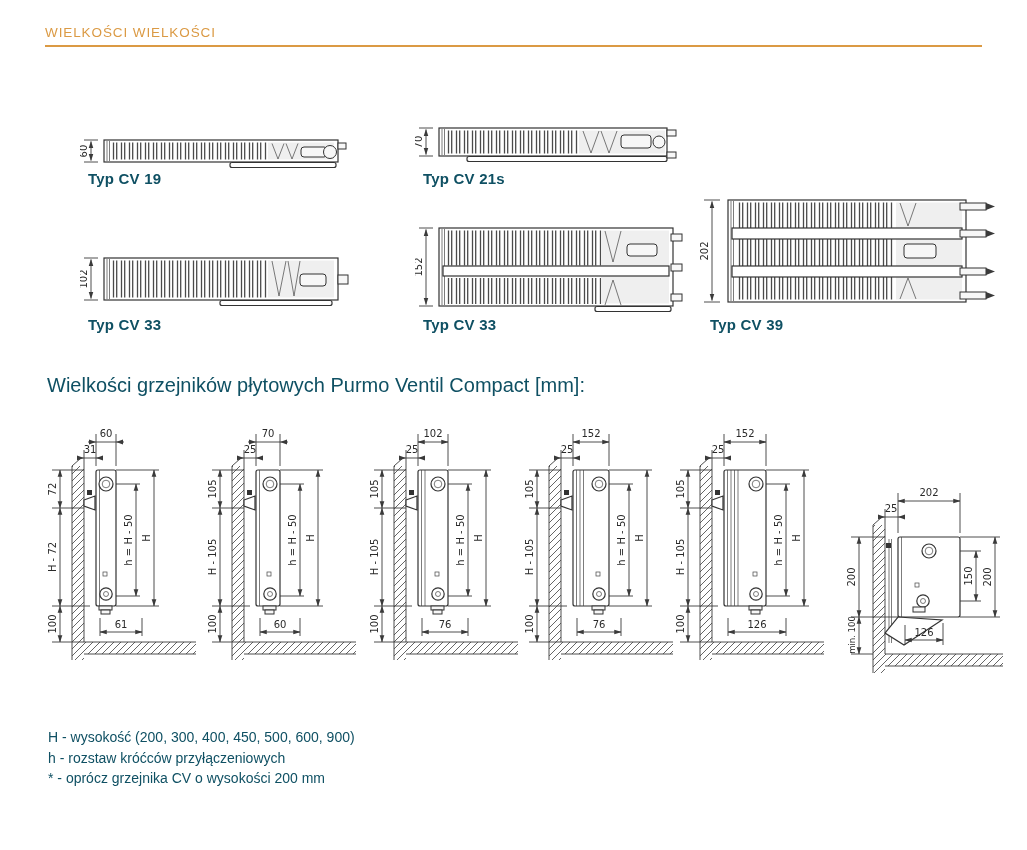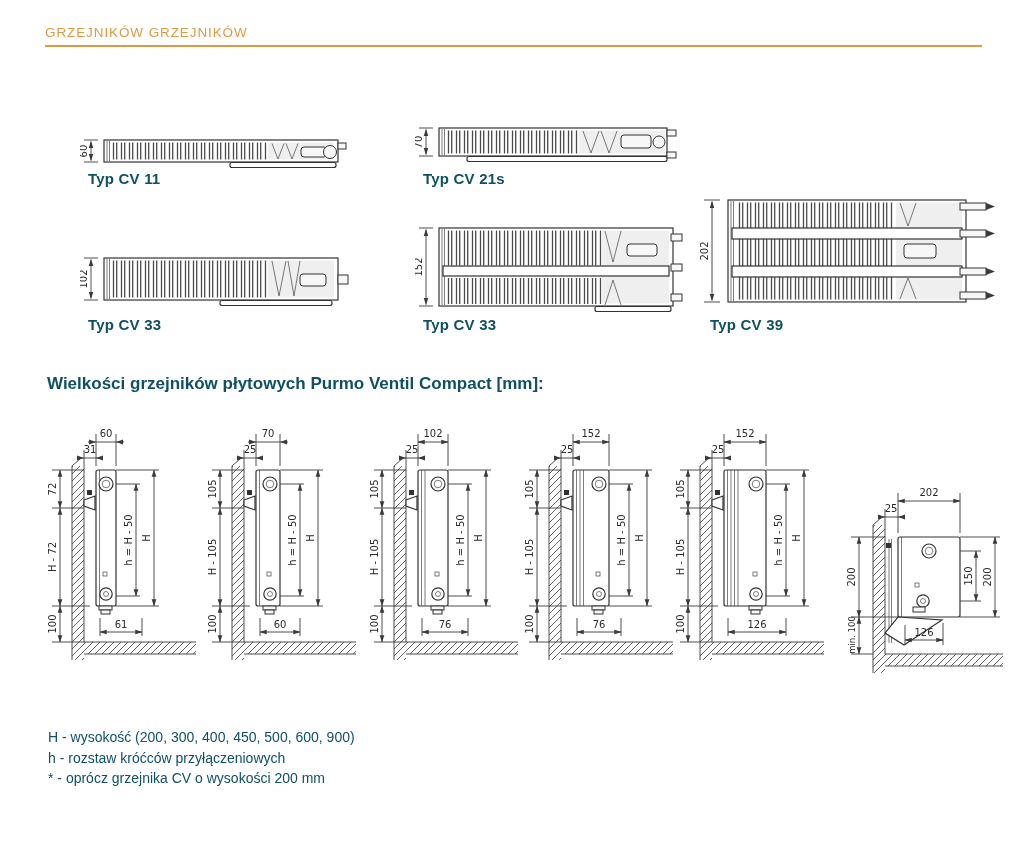--- a/index.html
+++ b/index.html
@@ -1,21 +1,21 @@
 <!DOCTYPE html>
 <html><head>
 <meta charset="utf-8">
 <style>
   html,body{margin:0;padding:0;background:#fff;}
   #page{position:relative;width:1027px;height:850px;background:#ffffff;
         font-family:"Liberation Sans",sans-serif;overflow:hidden;}
   #header-title{position:absolute;left:45px;top:25px;font-size:13.5px;letter-spacing:.9px;
         color:var(--accent);font-weight:400;}
   #header-rule{position:absolute;left:45px;top:45px;width:937px;height:2px;background:var(--accent);}
-  #section-heading{position:absolute;left:47px;top:374px;font-size:17px;font-weight:bold;
+  #section-heading{position:absolute;left:47px;top:374px;font-size:20px;font-weight:normal;
         color:var(--brand);}
   .typ-label{position:absolute;font-weight:bold;font-size:15px;color:var(--brand);letter-spacing:.2px;}
   .drawing{position:absolute;}
   #footnotes{position:absolute;left:48px;top:727px;}
   .footnote{font-size:14px;color:var(--brand);line-height:20.5px;}
   svg text{font-family:"DejaVu Sans",sans-serif;}
   .dimt{font-size:10px;fill:#2a2a2a;}
   .dimt2{font-size:8.5px;fill:#2a2a2a;}
   .ln{stroke:#3a3a3a;stroke-width:.9;fill:none;}
   .thin{stroke:#444;stroke-width:.7;fill:none;}
@@ -37,21 +37,21 @@
       </pattern>
       <pattern id="fins" width="8" height="10" patternUnits="userSpaceOnUse">
         <path d="M1.5,0 V10 M4.7,0 V10" stroke="#4a4a4a" stroke-width="1.3" fill="none"></path>
       </pattern>
       <marker id="arr" viewBox="0 0 8 8" refX="7.5" refY="4" markerWidth="8" markerHeight="8" orient="auto-start-reverse">
         <path d="M0,1.4 L8,4 L0,6.6 Z" fill="#3a3a3a"></path>
       </marker>
     </defs>
   </svg>
 
-  <div id="header-title">GRZEJNIKÓW GRZEJNIKÓW</div>
+  <div id="header-title">WIELKOŚCI WIELKOŚCI</div>
   <div id="header-rule"></div>
 
   
 
   
   <svg class="drawing" style="left:80px;top:126px" width="272" height="52" viewBox="0 0 272 52">
     <g>
       <line class="ln" x1="4" y1="14" x2="18" y2="14"></line>
         <line class="ln" x1="4" y1="36" x2="18" y2="36"></line>
       <line class="ln" x1="11" y1="15.5" x2="11" y2="34.5" marker-start="url(#arr)" marker-end="url(#arr)"></line>
@@ -61,21 +61,21 @@
     <line class="thin" x1="27" y1="15" x2="27" y2="35"></line>
       <line class="thin" x1="29.5" y1="15" x2="29.5" y2="35"></line>
     <rect x="32" y="16.5" width="156" height="17" fill="url(#fins)"></rect>
     <rect class="zone" x="188" y="16.5" width="66" height="17"></rect>
     <path class="thin" d="M192,17.5 L198,33 L204,17.5 M206,17.5 L212,33 L218,17.5"></path>
     <rect class="part" x="221" y="21" width="26" height="10" rx="3"></rect>
     <circle class="part" cx="250" cy="26" r="6.5"></circle>
     <rect class="body" x="150" y="36.5" width="106" height="5" rx="2"></rect>
     <rect class="part" x="258" y="17" width="8" height="6"></rect>
   </svg>
-  <div class="typ-label" style="left:88px;top:170px">Typ CV 11</div>
+  <div class="typ-label" style="left:88px;top:170px">Typ CV 19</div>
 
   
   <svg class="drawing" style="left:415px;top:118px" width="272" height="58" viewBox="0 0 272 58">
     <g>
       <line class="ln" x1="4" y1="10" x2="18" y2="10"></line>
         <line class="ln" x1="4" y1="38" x2="18" y2="38"></line>
       <line class="ln" x1="11" y1="11.5" x2="11" y2="36.5" marker-start="url(#arr)" marker-end="url(#arr)"></line>
       <text class="dimt" text-anchor="middle" x="7" y="24" transform="rotate(-90 7 24)">70</text>
     </g>
     <rect class="body" x="24" y="10" width="228" height="28"></rect>

